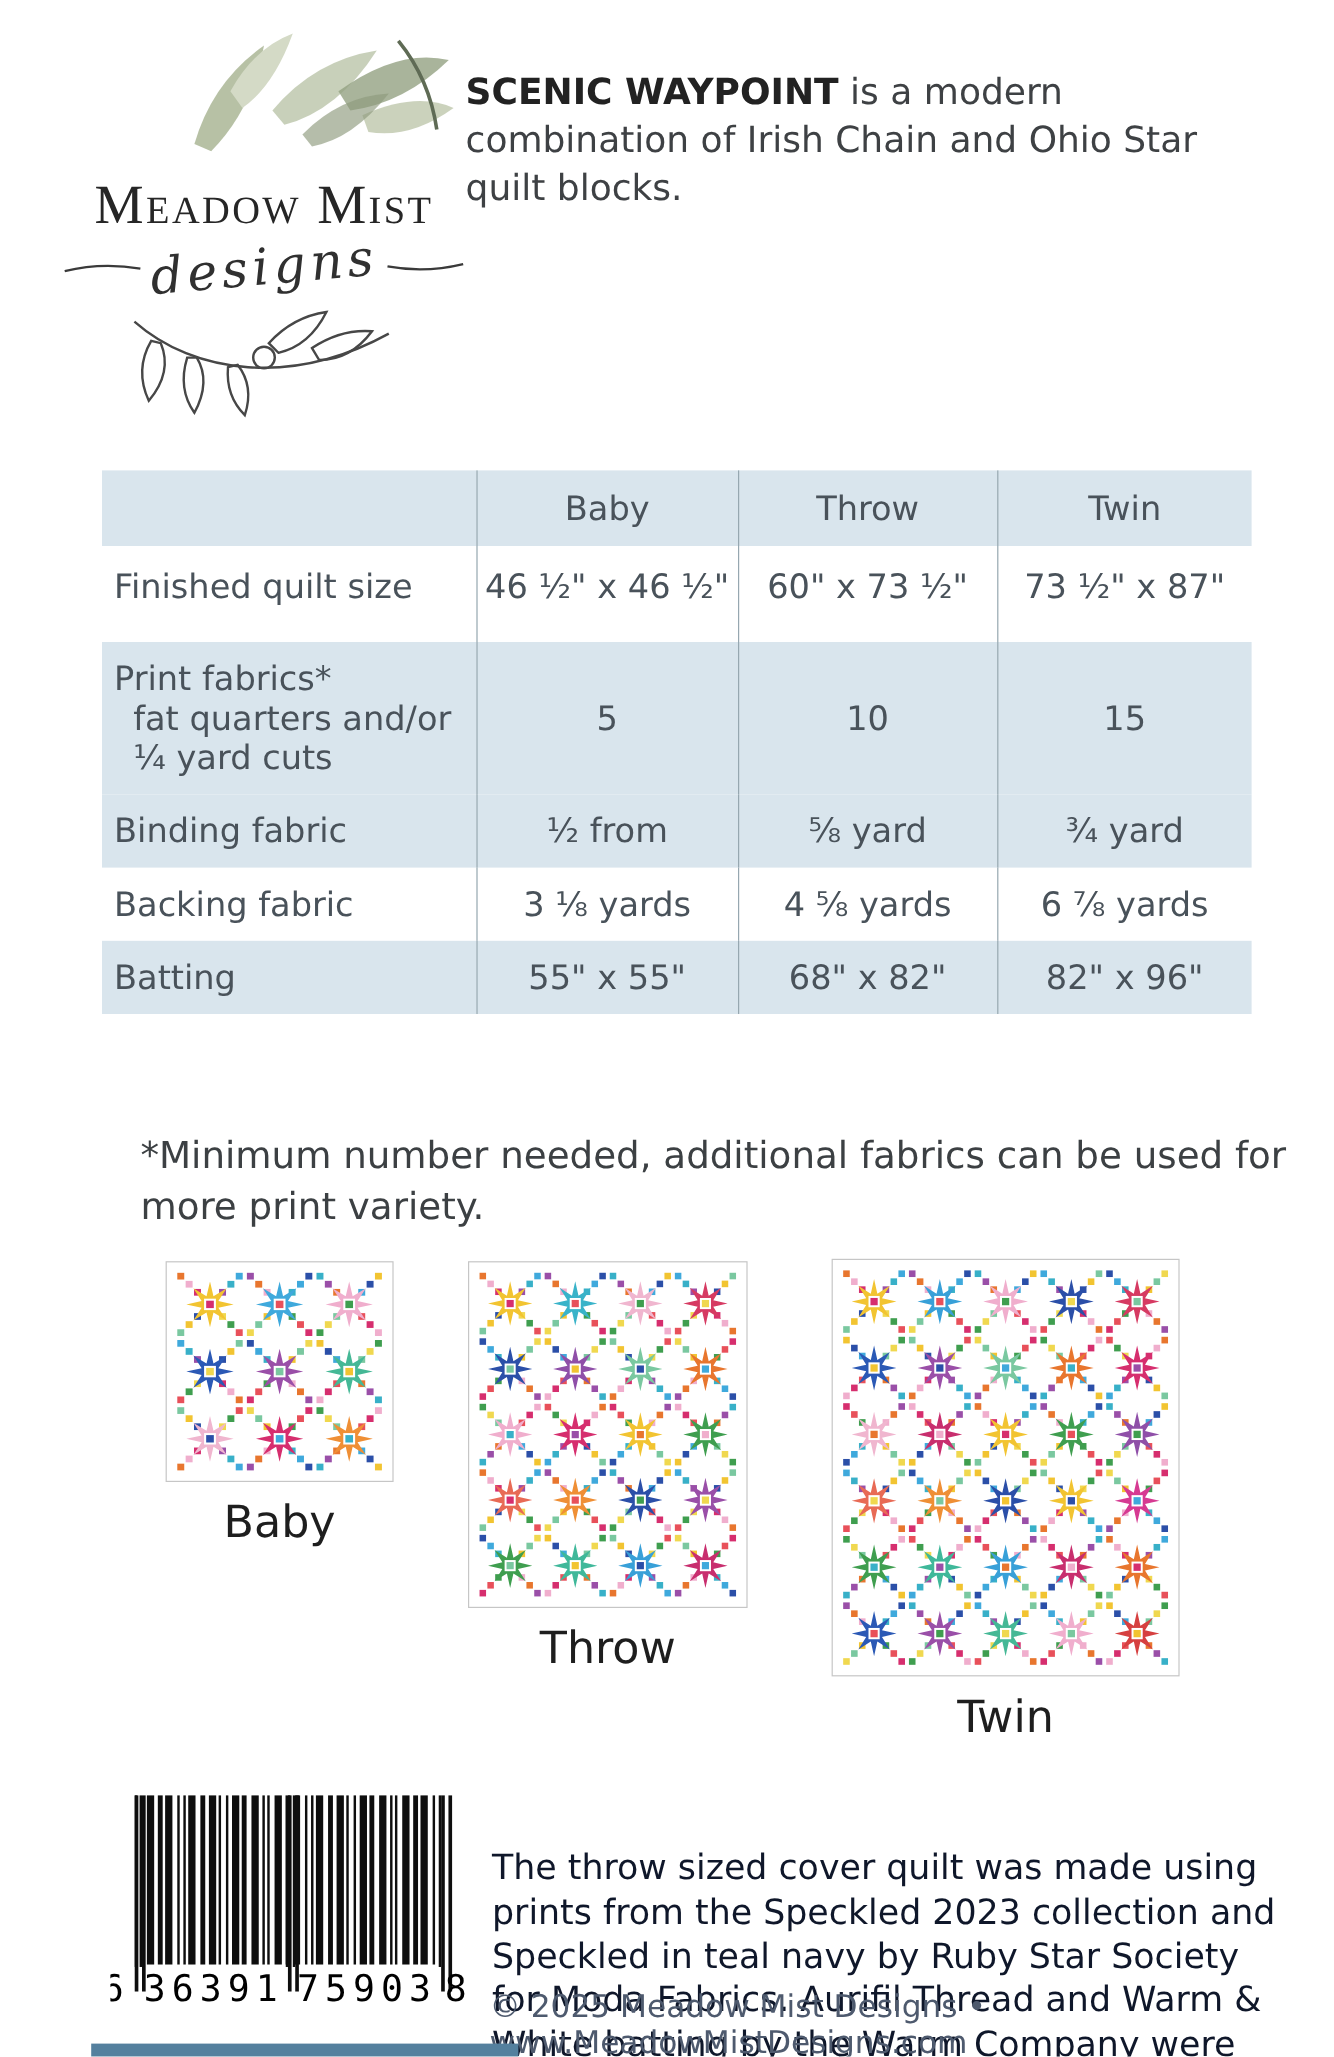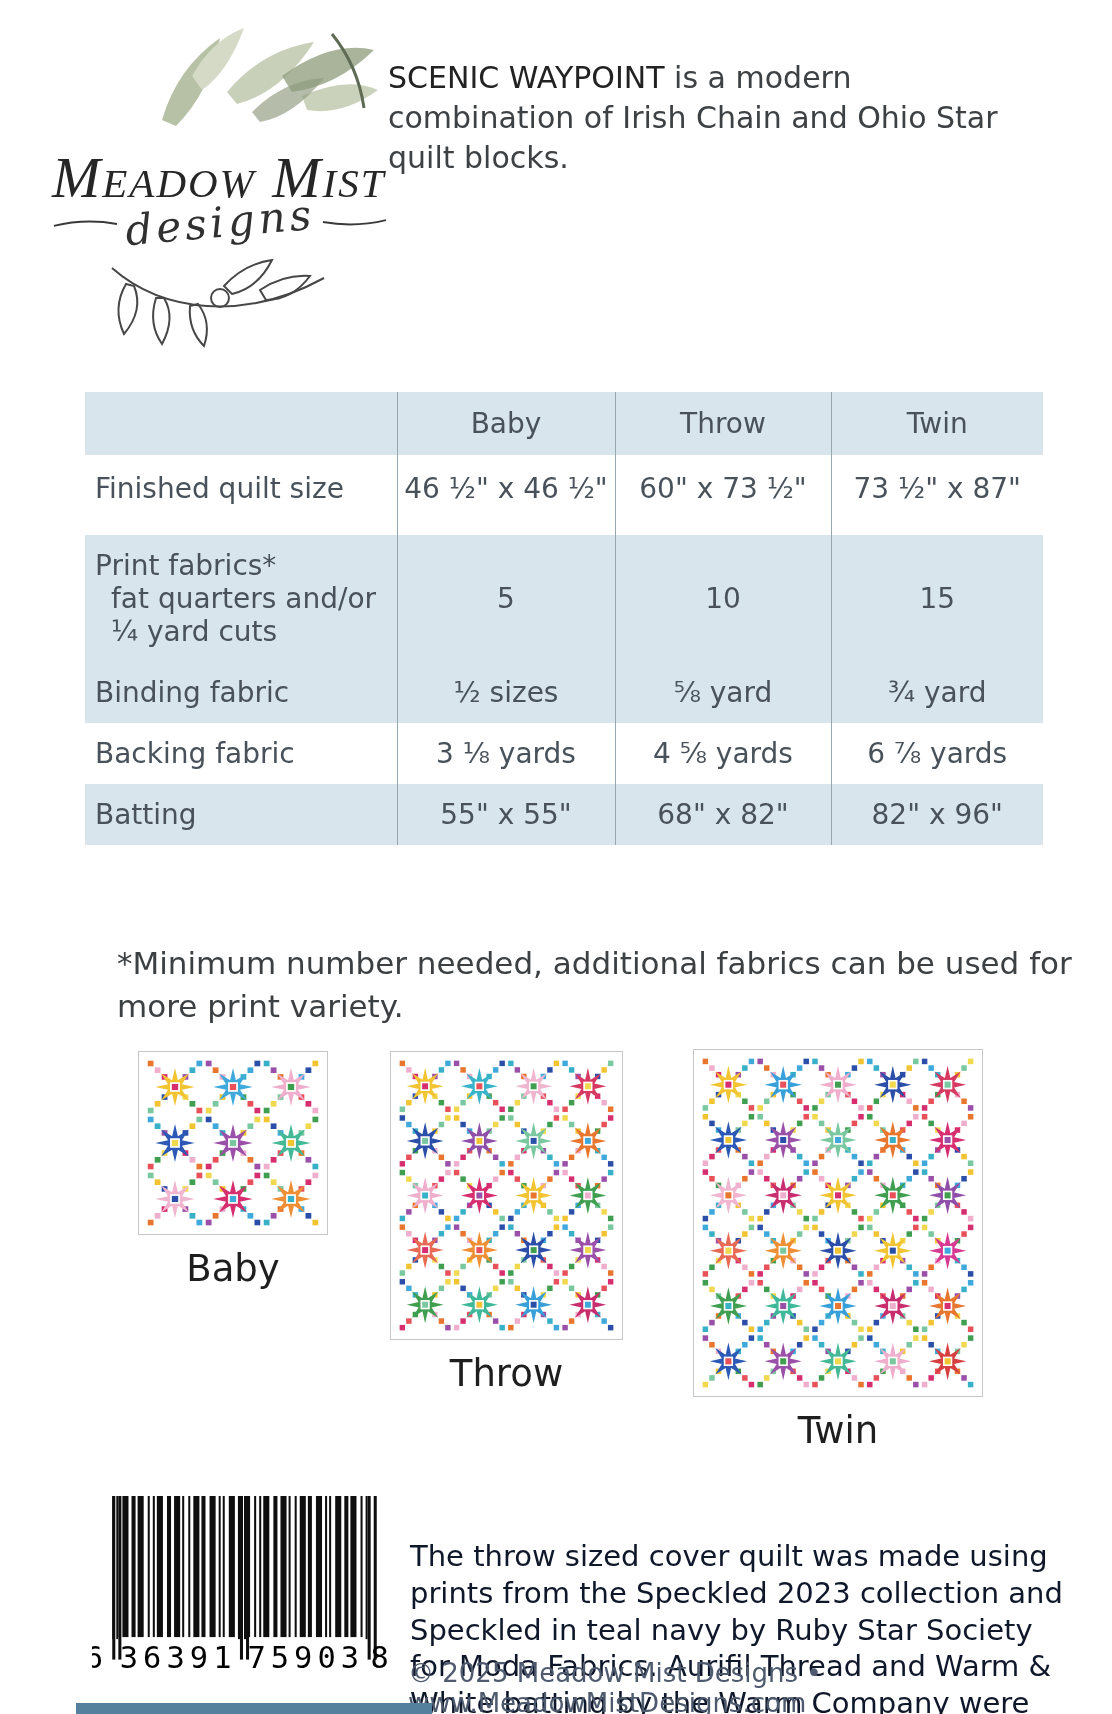--- a/index.html
+++ b/index.html
@@ -2,33 +2,33 @@
 <html><head>
 <meta charset="utf-8">
 <style>
   html,body{margin:0;padding:0;background:#ffffff;}
   .page{position:relative;width:1112px;height:1714px;background:#ffffff;overflow:hidden;
         font-family:"DejaVu Sans","Liberation Sans",sans-serif;color:#3e4144;}
 
   
   .logo{position:absolute;left:52px;top:20px;width:336px;height:330px;}
   .logo-leaves{position:absolute;left:80px;top:0;width:250px;height:132px;}
-  .logo-name{position:absolute;left:0;top:124px;width:100%;text-align:left;
+  .logo-name{position:absolute;left:0;top:124px;width:100%;text-align:center;
              font-family:"Liberation Serif","DejaVu Serif",serif;font-variant:small-caps;
-             font-size:58px;letter-spacing:2px;color:#262626;white-space:nowrap;font-style:italic;}
+             font-size:46px;letter-spacing:2px;color:#262626;white-space:nowrap;}
   .logo-script-row{position:absolute;left:0;top:178px;width:100%;display:flex;align-items:center;justify-content:center;gap:6px;}
   .logo-script{font-family:"DejaVu Serif","Liberation Serif",serif;font-style:italic;
                font-size:42px;color:#303030;letter-spacing:4px;transform:rotate(-5deg);}
   .logo-laurel{position:absolute;left:52px;top:226px;width:228px;height:104px;}
 
   
   .intro{position:absolute;left:388px;top:58px;width:648px;font-size:30px;line-height:1.33;color:#3e4144;}
   .intro p{margin:0;}
   .intro p + p{margin-top:27px;}
-  .intro b{font-weight:400;color:#222;}
+  .intro b{font-weight:700;color:#222;}
 
   
   .tablewrap{position:absolute;left:85px;top:392px;width:958px;}
   table.specs{border-collapse:collapse;width:100%;font-size:28px;color:#49525a;table-layout:fixed;}
   table.specs col.c0{width:312px;}
   table.specs col.c1{width:218px;}
   table.specs col.c2{width:216px;}
   table.specs col.c3{width:212px;}
   table.specs th,table.specs td{font-weight:400;vertical-align:middle;}
   table.specs th{padding:15px 6px;text-align:center;}
@@ -129,21 +129,21 @@
           <span class="lab-line">Print fabrics*</span>
           <span class="lab-line lab-indent">fat quarters and/or</span>
           <span class="lab-line lab-indent">¼ yard cuts</span>
         </td>
         <td>5</td>
         <td>10</td>
         <td>15</td>
       </tr>
       <tr class="band">
         <td class="rlabel">Binding fabric</td>
-        <td>½ sizes</td>
+        <td>½ from</td>
         <td>⅝ yard</td>
         <td>¾ yard</td>
       </tr>
       <tr>
         <td class="rlabel">Backing fabric</td>
         <td>3 ⅛ yards</td>
         <td>4 ⅝ yards</td>
         <td>6 ⅞ yards</td>
       </tr>
       <tr class="band">

